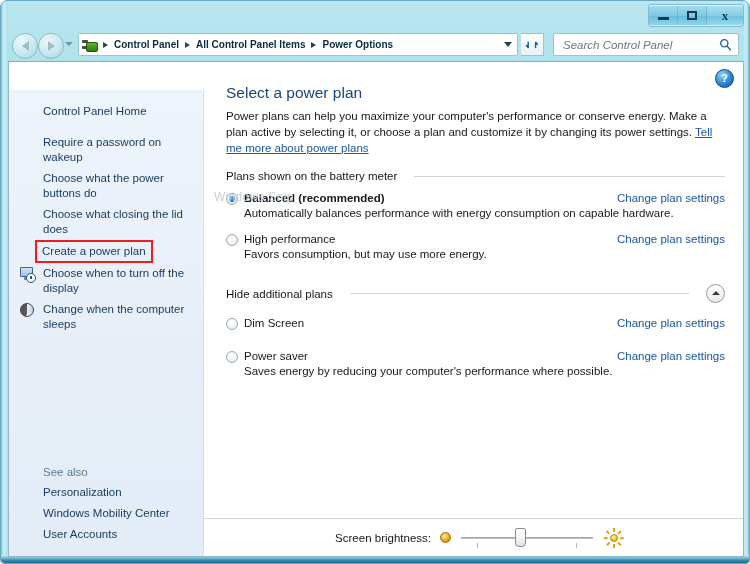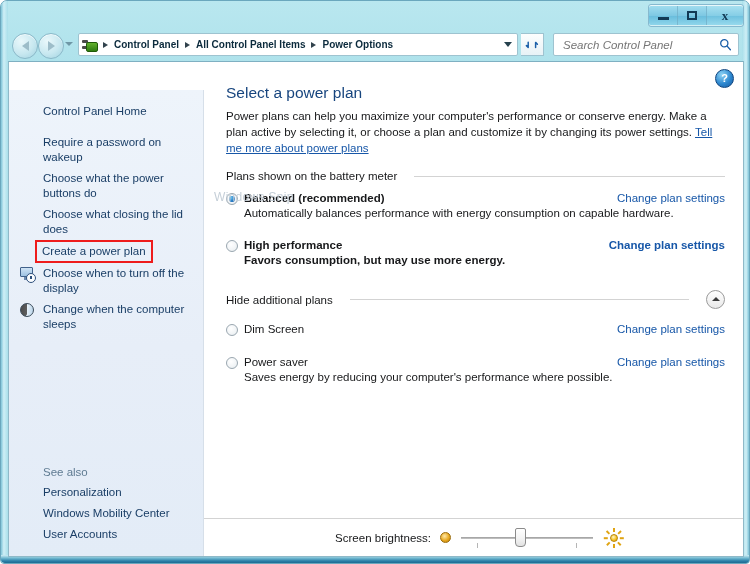--- a/index.html
+++ b/index.html
@@ -510,21 +510,21 @@
 
       <div class="plan">
         <div class="plan-row">
           <span class="radio checked"></span>
           <span class="plan-name bold">Balanced (recommended)</span>
           <span class="change-link">Change plan settings</span>
         </div>
         <div class="plan-desc">Automatically balances performance with energy consumption on capable hardware.</div>
       </div>
 
-      <div class="plan" style="margin-top:20px;font-weight:bold;">
+      <div class="plan" style="margin-top:14px;">
         <div class="plan-row">
           <span class="radio"></span>
           <span class="plan-name">High performance</span>
           <span class="change-link">Change plan settings</span>
         </div>
         <div class="plan-desc">Favors consumption, but may use more energy.</div>
       </div>
 
       <div class="group-header" style="margin-top:24px;">
         <span class="ghlabel">Hide additional plans</span>

